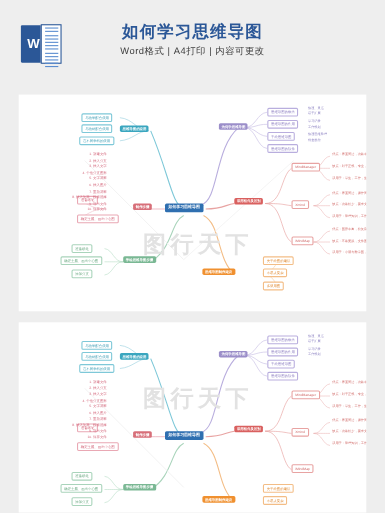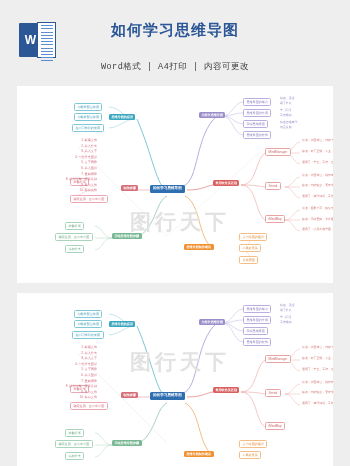--- a/index.html
+++ b/index.html
@@ -44,21 +44,21 @@
     margin:2.2px 2.5px 0 2.5px;
   }
   .titles{
     position:absolute;left:0;right:0;top:20px;text-align:center;
   }
   .doc-title{
     font-size:15px;font-weight:bold;color:#2b5797;
     letter-spacing:1px;line-height:20px;
   }
   .doc-sub{
-    margin-top:21px;font-size:8.5px;color:#3c3c3c;letter-spacing:.5px;font-family:Liberation Mono, monospace;
+    margin-top:1px;font-size:8.5px;color:#3c3c3c;letter-spacing:.5px;
   }
 
   
   .page{
     position:absolute;left:17px;width:316px;height:197px;
     background:#ffffff;overflow:hidden;
   }
   #page-1{top:86px;}
   #page-2{top:293px;}
 

